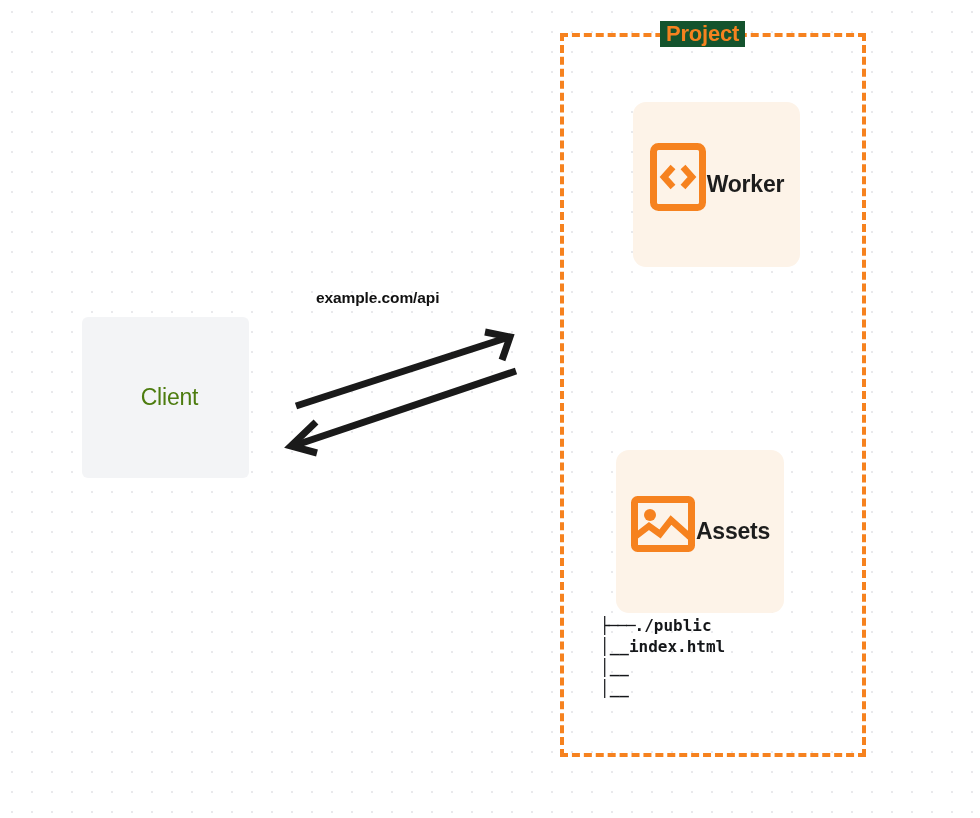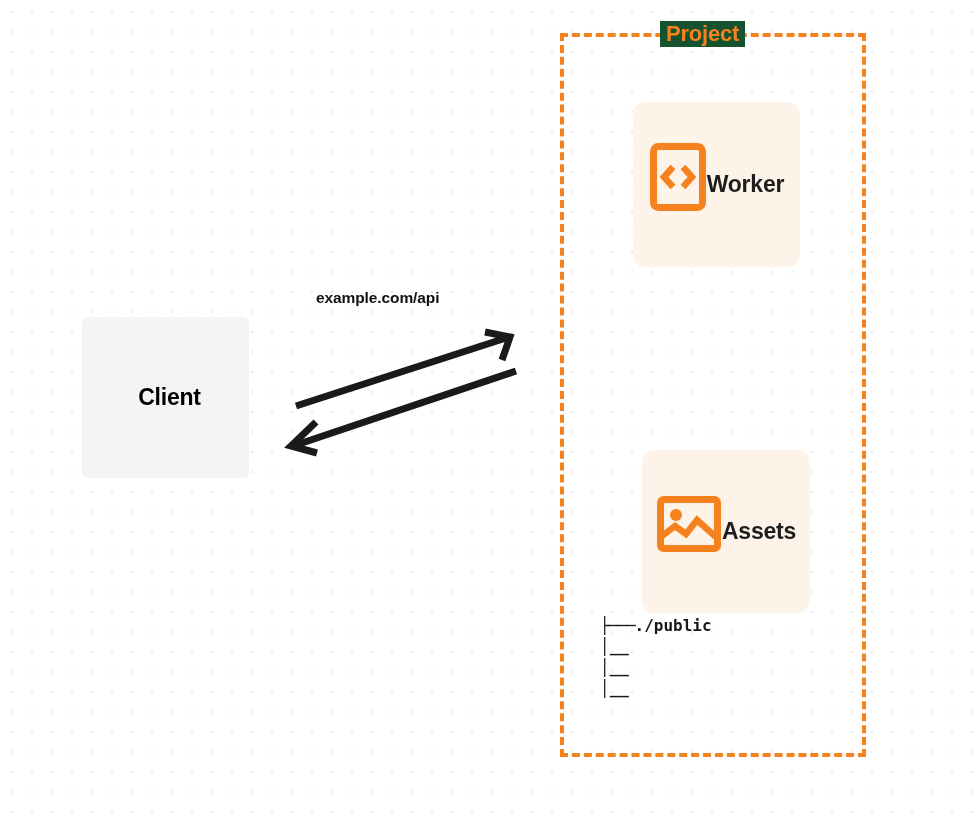--- a/index.html
+++ b/index.html
@@ -32,22 +32,22 @@
     width: 167px;
     height: 161px;
     background: #f3f4f6;
     border-radius: 6px;
     display: flex;
     align-items: center;
     justify-content: center;
   }
   .client-label {
     font-size: 23px;
-    font-weight: bold;
-    color: #000000;
+    font-weight: normal;
+    color: #4d7c0f;
     letter-spacing: -0.2px;
     margin-left: 8px;
   }
 
   
   .arrows {
     position: absolute;
     left: 270px;
     top: 310px;
     width: 270px;
@@ -97,21 +97,21 @@
     align-items: center;
     justify-content: center;
   }
   .card-worker {
     left: 633px;
     top: 102px;
     width: 167px;
     height: 165px;
   }
   .card-assets {
-    left: 642px;
+    left: 616px;
     top: 450px;
     width: 168px;
     height: 163px;
   }
   .card-icon {
     display: block;
     margin-bottom: 16px;
   }
   .card-label {
     font-size: 23px;
@@ -189,20 +189,21 @@
     <span class="card-label">Assets</span>
   </div>
 
   <div class="file-tree">
     <div class="tree-row tree-root">
       <span class="branch">├───</span>
       <span class="name">./public</span>
     </div>
     <div class="tree-row">
       <span class="branch">│__</span>
+      <span class="name">index.html</span>
     </div>
     <div class="tree-row">
       <span class="branch">│__</span>
     </div>
     <div class="tree-row">
       <span class="branch">│__</span>
     </div>
   </div>
 
 </div>

